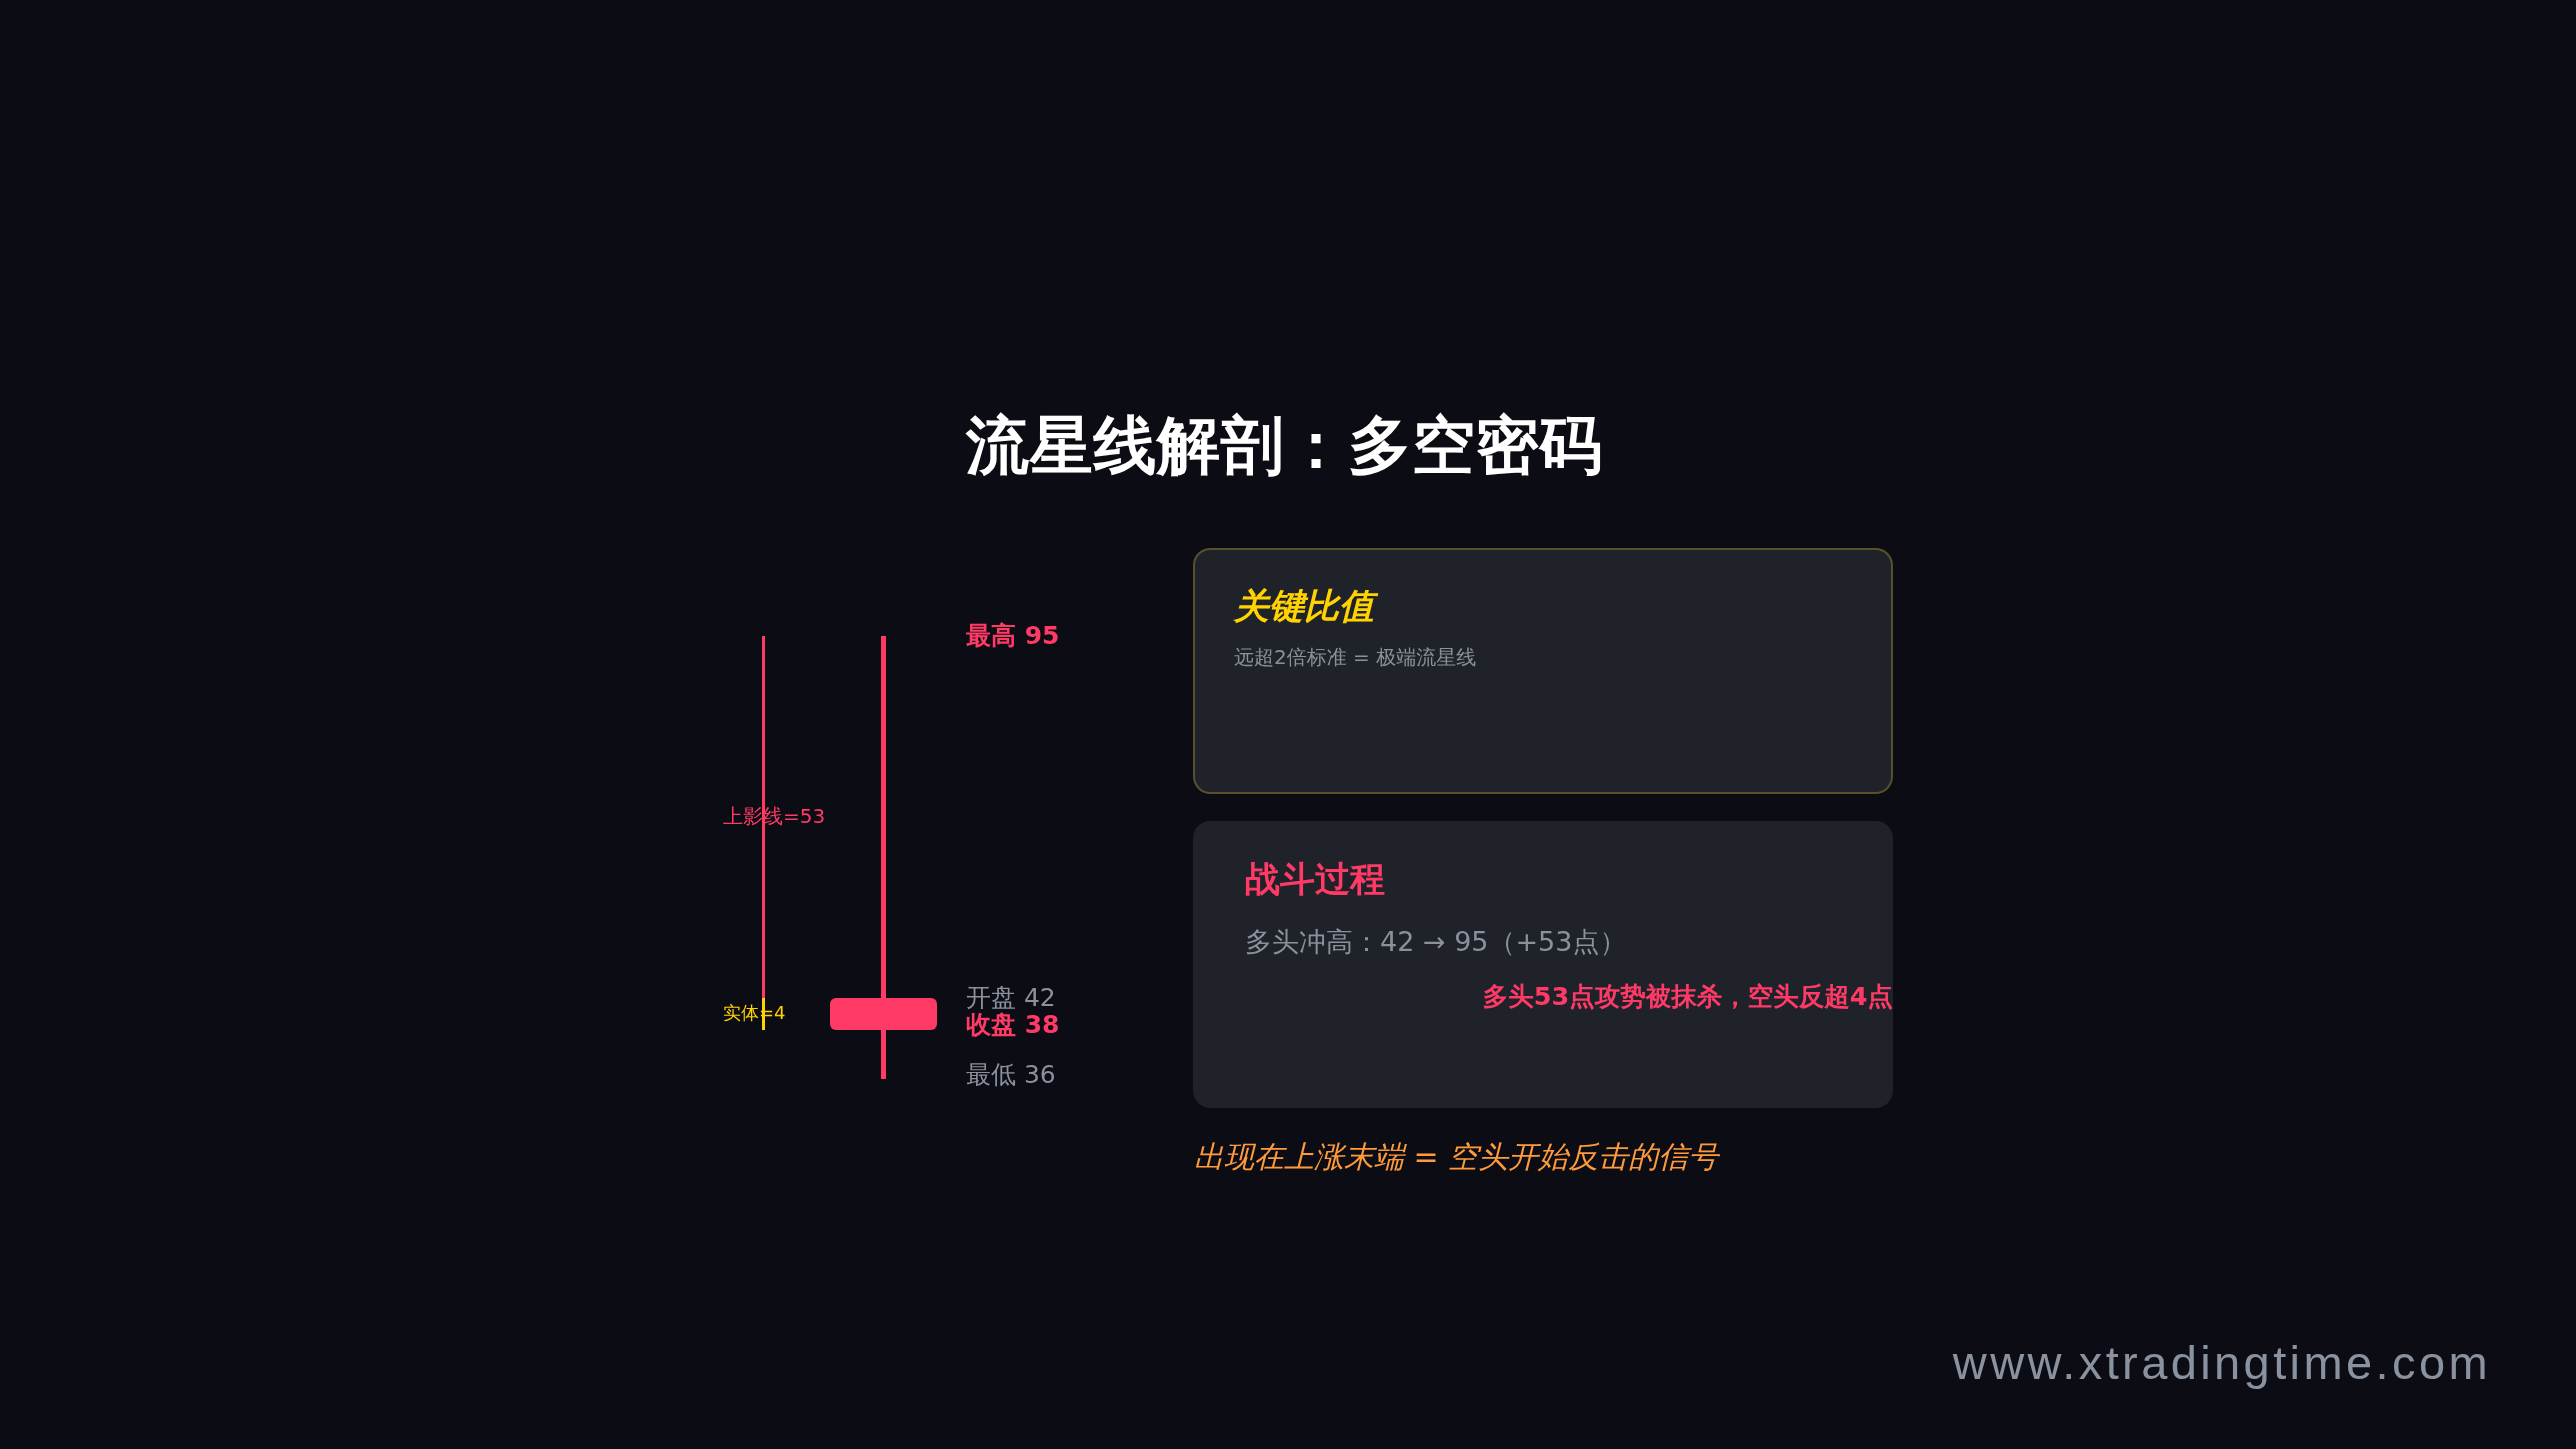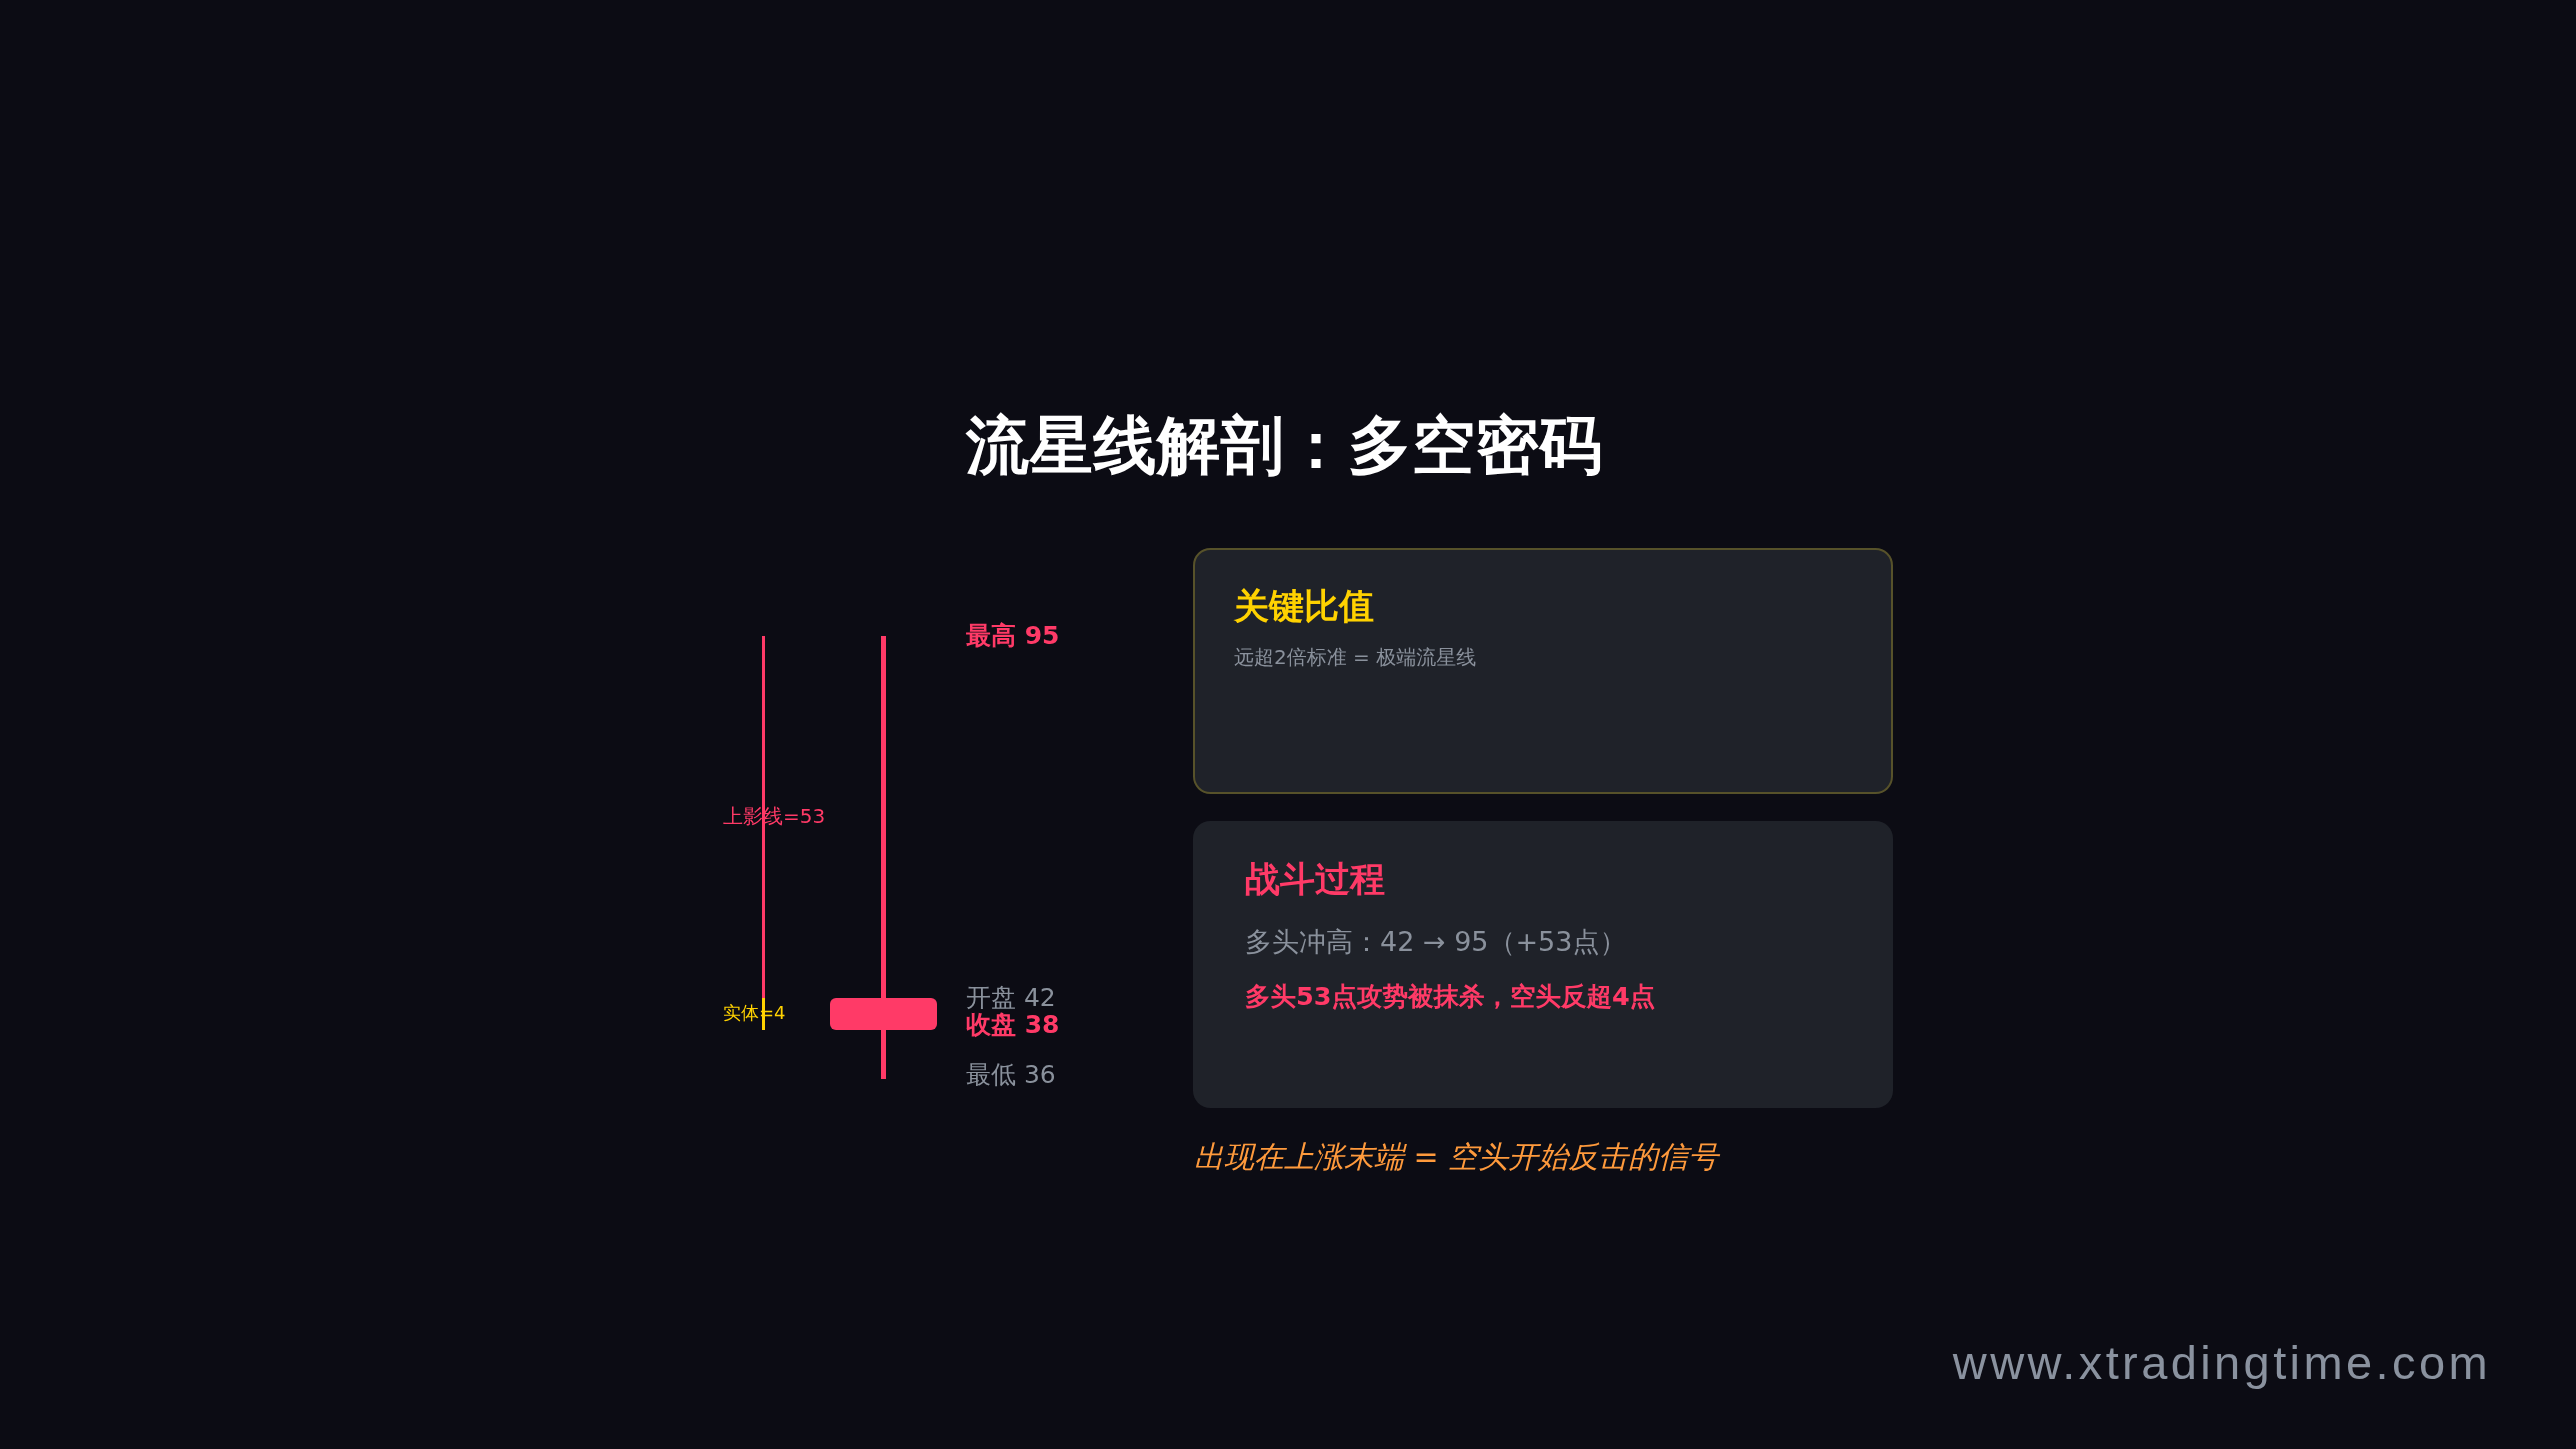--- a/index.html
+++ b/index.html
@@ -22,21 +22,21 @@
   .price-label { left: 966px; font-size: 25px; line-height: 29.5px; white-space: nowrap; }
   .price-label.hl { color: #ff3a67; font-weight: 700; }
   .price-label.mut { color: #8a919c; }
   .card {
     left: 1193px; width: 700px; box-sizing: border-box;
     background: #1f2229; border-radius: 17.4px; padding-left: 52px;
   }
   .card1 { top: 548px; height: 246px; border: 2px solid #57522a; padding-left: 39px; }
   .card2 { top: 821px; height: 287px; }
   .card-title { font-size: 35px; font-weight: 700; line-height: 40px; white-space: nowrap; }
-  .c-yellow { color: #ffd200; }
+  .c-yellow { color: #ffd200; font-style: italic; }
   .c-pink { color: #ff3a67; }
   .c-gray { color: #8a919c; }
   .formula { font-size: 46px; font-weight: 700; line-height: 54px; white-space: nowrap; }
   .sub { font-size: 20px; line-height: 32px; white-space: nowrap; }
   .step { font-size: 27px; line-height: 32px; white-space: nowrap; }
   .verdict { font-size: 25.5px; font-weight: 700; line-height: 31px; white-space: nowrap; }
   .footer-note { left: 1194px; top: 1138px; font-size: 30px; font-style: italic; color: #ff9a3c; line-height: 38px; white-space: nowrap; }
   .watermark { right: 85px; top: 1336px; font-size: 47px; color: #8a929f; letter-spacing: 3.4px; line-height: 54px; white-space: nowrap; font-family: "Liberation Sans", sans-serif; }
 </style>
 </head>
@@ -60,19 +60,19 @@
 </div>
 
 <div class="abs card card1">
   <div class="card-title c-yellow" style="margin-top:36px;">关键比值</div>
   <div class="sub c-gray" style="margin-top:14.8px;">远超2倍标准 = 极端流星线</div>
 </div>
 
 <div class="abs card card2">
   <div class="card-title c-pink" style="margin-top:38px;">战斗过程</div>
   <div class="step c-gray" style="margin-top:27px;">多头冲高：42 → 95（+53点）</div>
-  <div class="verdict c-pink" style="margin-top:23px;">多头53点攻势被抹杀，空头反超4点</div>
+  <div class="verdict c-pink" style="margin-top:23px;text-align:right;">多头53点攻势被抹杀，空头反超4点</div>
 </div>
 
 <div class="abs footer-note">出现在上涨末端 = 空头开始反击的信号</div>
 
 <div class="abs watermark">www.xtradingtime.com</div>
 
 
 </body></html>

